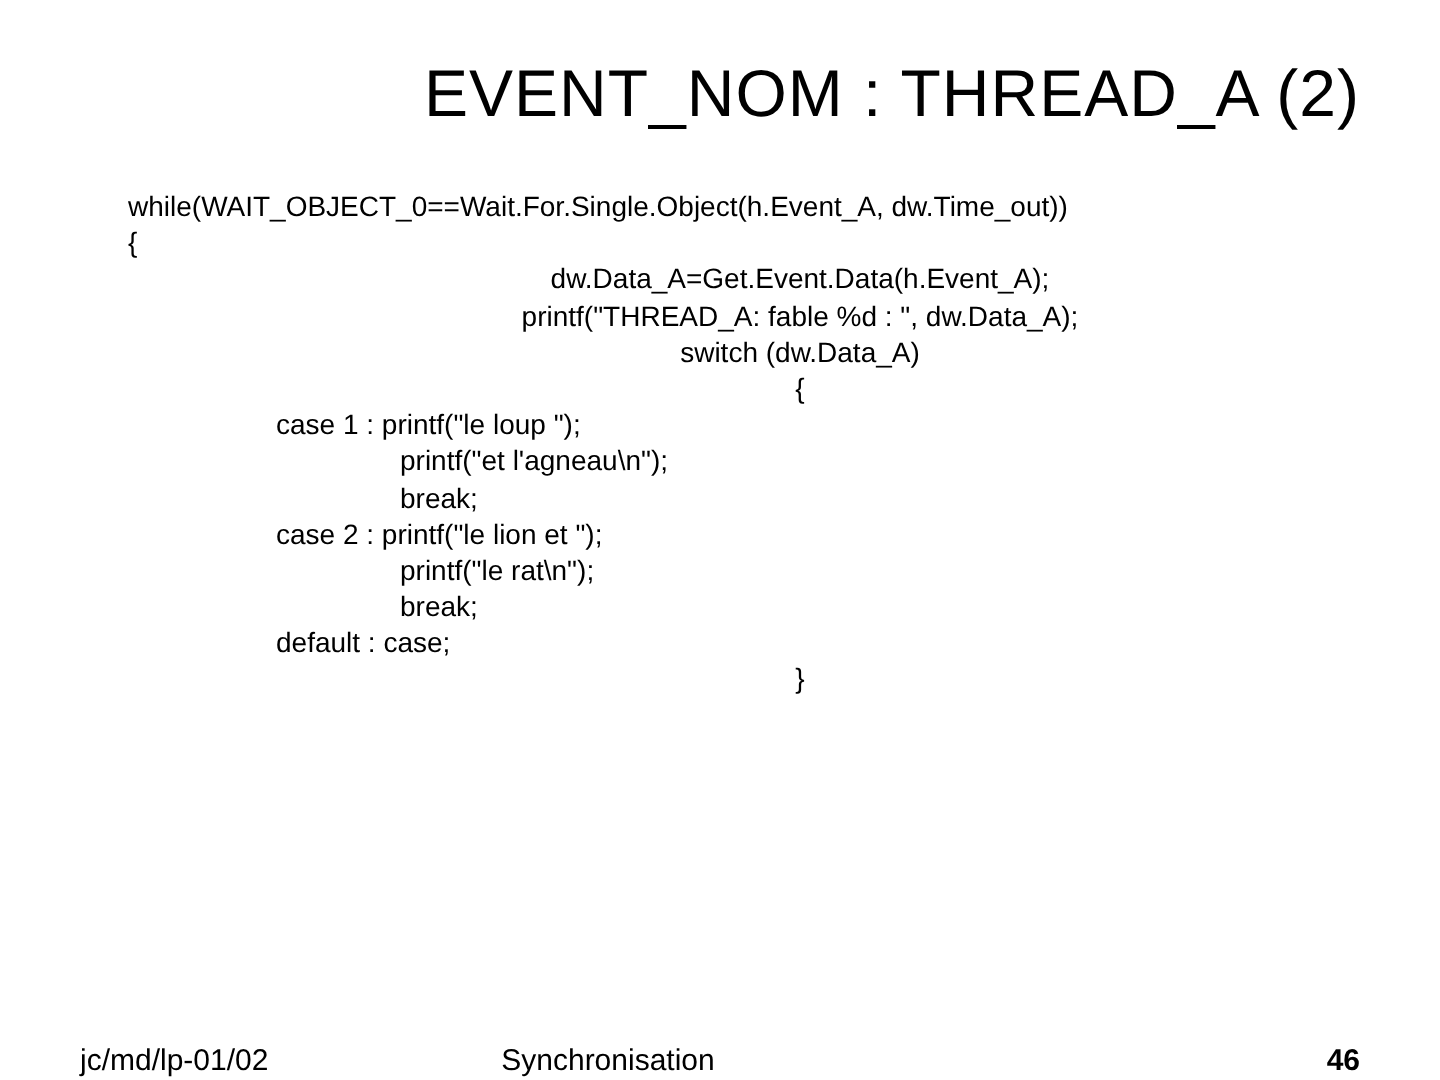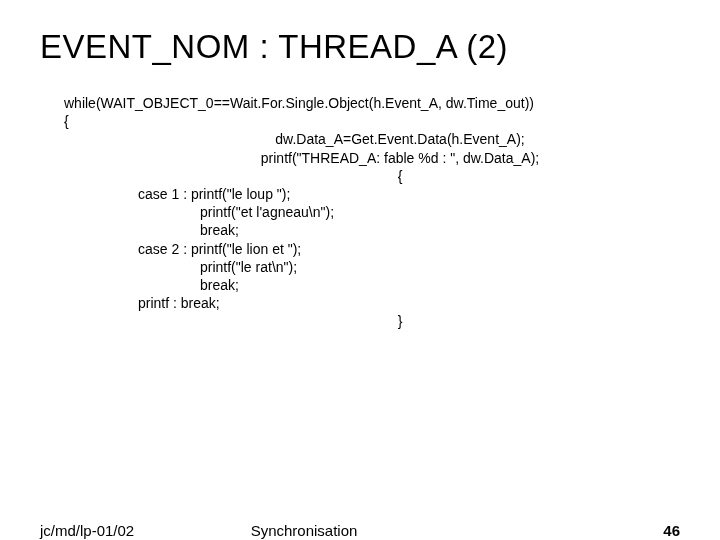--- a/index.html
+++ b/index.html
@@ -1,18 +1,18 @@
 <!DOCTYPE html>
 <html><head>
 <meta charset="utf-8">
 <style>
   * { margin: 0; padding: 0; box-sizing: border-box; }
   html, body { width: 720px; height: 540px; background: #fff; font-family: Arial, Helvetica, sans-serif; color: #000; }
   .slide { width: 720px; height: 540px; position: relative; padding: 18px 40px 0 40px; }
-  .title { font-size: 33px; font-weight: 400; text-align: left; margin-top: 10px; margin-bottom: 28px; letter-spacing: 0.5px; }
+  .title { font-size: 33px; font-weight: 400; text-align: right; margin-top: 10px; margin-bottom: 28px; letter-spacing: 0.5px; }
   .body { font-size: 14px; line-height: 1.3; padding-left: 24px; }
   .line { white-space: pre; }
   .ind1 { padding-left: 56px; text-align: center; }
   .ind2 { padding-left: 74px; }
   .ind3 { padding-left: 136px; }
   .footer { position: absolute; bottom: 18px; left: 0; width: 720px; font-size: 15px; }
   .foot-left { position: absolute; left: 40px; }
   .foot-center { position: absolute; left: 0; width: 608px; text-align: center; }
   .foot-right { position: absolute; right: 40px; font-weight: bold; }
 </style>
@@ -20,28 +20,29 @@
 <body>
 
 <div class="slide">
   <h1 class="title">EVENT_NOM : THREAD_A (2)</h1>
 
   <div class="body">
     <div class="line">while(WAIT_OBJECT_0==Wait.For.Single.Object(h.Event_A, dw.Time_out))</div>
     <div class="line">{</div>
     <div class="line ind1">dw.Data_A=Get.Event.Data(h.Event_A);</div>
     <div class="line ind1">printf("THREAD_A: fable %d : ", dw.Data_A);</div>
+    <div class="line ind1">switch (dw.Data_A)</div>
     <div class="line ind1">{</div>
     <div class="line ind2">case 1 : printf("le loup ");</div>
     <div class="line ind3">printf("et l'agneau\n");</div>
     <div class="line ind3">break;</div>
     <div class="line ind2">case 2 : printf("le lion et ");</div>
     <div class="line ind3">printf("le rat\n");</div>
     <div class="line ind3">break;</div>
-    <div class="line ind2">printf : break;</div>
+    <div class="line ind2">default : case;</div>
     <div class="line ind1">}</div>
   </div>
 
   <div class="footer">
     <span class="foot-left">jc/md/lp-01/02</span>
     <span class="foot-center">Synchronisation</span>
     <span class="foot-right">46</span>
   </div>
 </div>
 

